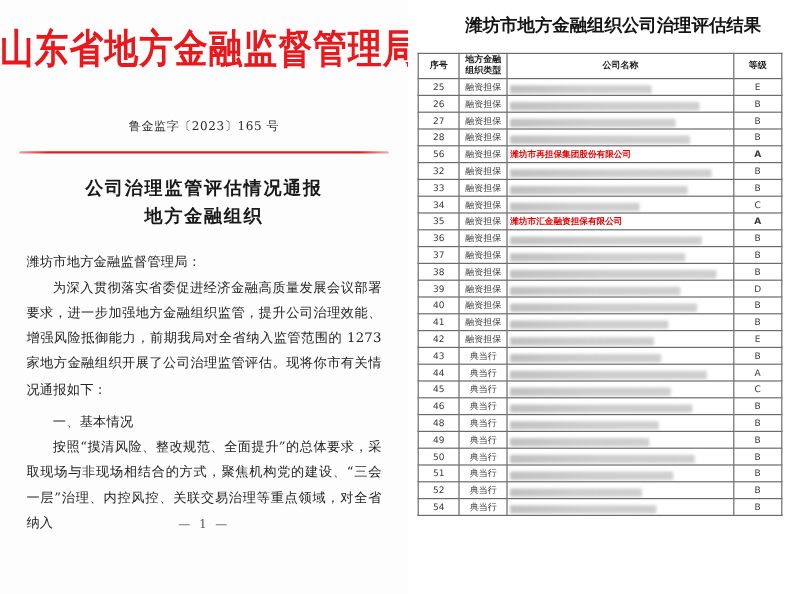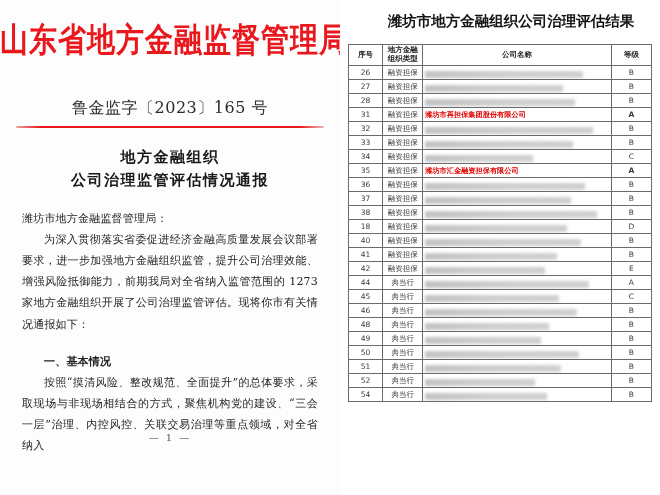--- a/index.html
+++ b/index.html
@@ -33,21 +33,21 @@
     line-height:1.15;
     white-space:nowrap;
     transform:scaleY(1.18);
     transform-origin:center top;
   }
 
   .doc-docnum{
     position:absolute;left:0;top:98px;width:340px;
     text-align:center;
     font-family:"DejaVu Serif","Liberation Serif",serif;
-    font-size:16px;
+    font-size:10px;
     color:#2b2b2b;
     letter-spacing:0.5px;
   }
 
   .doc-rule{
     position:absolute;left:16px;top:126px;width:308px;height:2px;
     background:linear-gradient(90deg,#f0a0a0 0%,#e8181c 8%,#e8181c 92%,#f3b3b3 100%);
     border-radius:1px;
   }
 
@@ -67,21 +67,21 @@
     position:absolute;left:22px;top:208px;width:296px;
     font-family:"DejaVu Serif","Liberation Serif",serif;
     font-size:11px;
     line-height:1.92;
     color:#232323;
     text-align:justify;
     letter-spacing:0.2px;
   }
   .doc-salutation{margin:0 0 0 0;}
   .doc-para{margin:0;text-indent:2em;}
-  .doc-section-head{margin:16px 0 0 0;text-indent:2em;font-weight:bold;}
+  .doc-section-head{margin:6px 0 0 0;text-indent:2em;font-weight:normal;}
 
   .doc-pagenum{
     position:absolute;left:0;top:432px;width:340px;
     text-align:center;
     font-family:"DejaVu Serif","Liberation Serif",serif;
     font-size:10px;color:#555;
     letter-spacing:2px;
   }
 
   
@@ -171,22 +171,22 @@
 
       <div class="doc-header">
         <div class="doc-header-title">山东省地方金融监督管理局</div>
       </div>
 
       <div class="doc-docnum">鲁金监字〔2023〕165 号</div>
 
       <div class="doc-rule"></div>
 
       <div class="doc-title-block">
+        <div class="doc-title-line">公司治理监管评估情况通报</div>
         <div class="doc-title-line">地方金融组织</div>
-        <div class="doc-title-line">公司治理监管评估情况通报</div>
       </div>
 
       <div class="doc-body">
         <p class="doc-salutation">潍坊市地方金融监督管理局：</p>
         <p class="doc-para">为深入贯彻落实省委促进经济金融高质量发展会议部署要求，进一步加强地方金融组织监管，提升公司治理效能、增强风险抵御能力，前期我局对全省纳入监管范围的 1273 家地方金融组织开展了公司治理监管评估。现将你市有关情况通报如下：</p>
         <p class="doc-section-head">一、基本情况</p>
         <p class="doc-para">按照“摸清风险、整改规范、全面提升”的总体要求，采取现场与非现场相结合的方式，聚焦机构党的建设、“三会一层”治理、内控风控、关联交易治理等重点领域，对全省纳入</p>
       </div>
 
       <div class="doc-pagenum">— 1 —</div>
@@ -212,20 +212,28 @@
             <th>
               <span class="hdr-two">地方金融</span>
               <span class="hdr-two">组织类型</span>
             </th>
             <th>公司名称</th>
             <th>等级</th>
           </tr>
         </thead>
         <tbody id="tbody">
             <tr>
+              <td>25</td>
+              <td>融资担保</td>
+              <td class="name">
+                <span class="redact" style="width: 118px;"></span>
+              </td>
+              <td>E</td>
+            </tr>
+            <tr>
               <td>26</td>
               <td>融资担保</td>
               <td class="name">
                 <span class="redact" style="width: 158px;"></span>
               </td>
               <td>B</td>
             </tr>
             <tr>
               <td>27</td>
               <td>融资担保</td>
@@ -236,21 +244,21 @@
             </tr>
             <tr>
               <td>28</td>
               <td>融资担保</td>
               <td class="name">
                 <span class="redact" style="width: 150px;"></span>
               </td>
               <td>B</td>
             </tr>
             <tr>
-              <td>31</td>
+              <td>56</td>
               <td>融资担保</td>
               <td class="name">
                 <span class="name-red">潍坊市再担保集团股份有限公司</span>
               </td>
               <td class="grade-red">A</td>
             </tr>
             <tr>
               <td>32</td>
               <td>融资担保</td>
               <td class="name">
@@ -300,21 +308,21 @@
             </tr>
             <tr>
               <td>38</td>
               <td>融资担保</td>
               <td class="name">
                 <span class="redact" style="width: 172px;"></span>
               </td>
               <td>B</td>
             </tr>
             <tr>
-              <td>18</td>
+              <td>39</td>
               <td>融资担保</td>
               <td class="name">
                 <span class="redact" style="width: 142px;"></span>
               </td>
               <td>D</td>
             </tr>
             <tr>
               <td>40</td>
               <td>融资担保</td>
               <td class="name">
@@ -330,20 +338,28 @@
               </td>
               <td>B</td>
             </tr>
             <tr>
               <td>42</td>
               <td>融资担保</td>
               <td class="name">
                 <span class="redact" style="width: 120px;"></span>
               </td>
               <td>E</td>
+            </tr>
+            <tr>
+              <td>43</td>
+              <td>典当行</td>
+              <td class="name">
+                <span class="redact" style="width: 126px;"></span>
+              </td>
+              <td>B</td>
             </tr>
             <tr>
               <td>44</td>
               <td>典当行</td>
               <td class="name">
                 <span class="redact" style="width: 164px;"></span>
               </td>
               <td>A</td>
             </tr>
             <tr>

